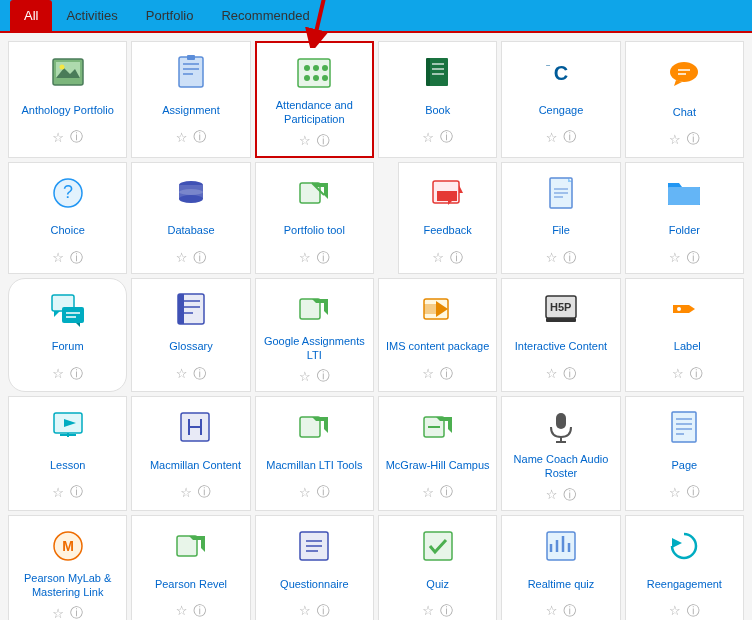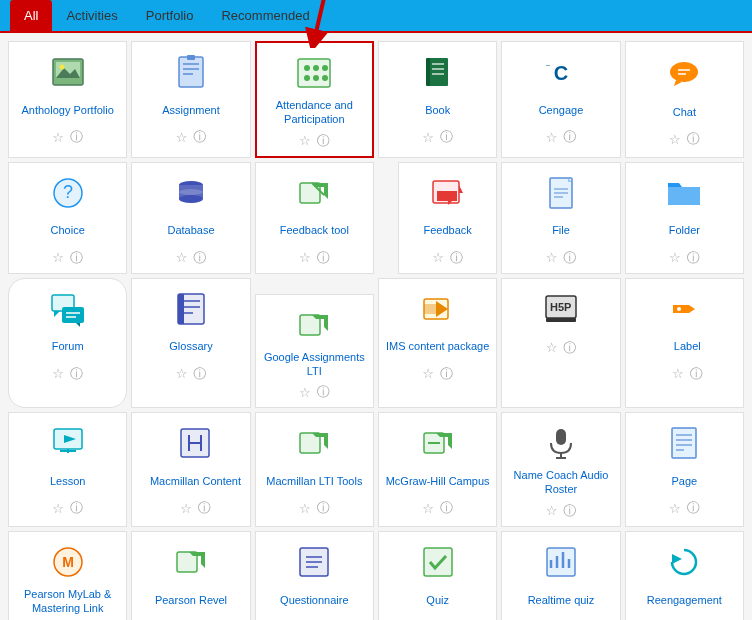--- a/index.html
+++ b/index.html
@@ -167,21 +167,21 @@
     </div>
     <div class="grid-item" style="position: relative;">
       <div class="item-icon">
         <svg viewBox="0 0 36 36" class="item-svg">
           <rect x="4" y="8" width="20" height="20" rx="2" fill="#e8f5e9"></rect>
           <rect x="4" y="8" width="20" height="20" rx="2" fill="none" stroke="#4caf50" stroke-width="1.5"></rect>
           <polygon points="16,8 32,8 32,24 28,20 28,12 20,12" fill="#4caf50"></polygon>
           <line x1="16" y1="8" x2="28" y2="20" stroke="#4caf50" stroke-width="2"></line>
         </svg>
       </div>
-      <div class="item-label">Feedback tool</div>
+      <div class="item-label">Portfolio tool</div>
       <div class="item-actions">
         <span title="Favourite">☆</span>
         <span title="Info">ⓘ</span>
       </div>
     </div>
     <div class="grid-item" style="position: relative; margin-left: 20px;">
       <div class="item-icon">
         <svg viewBox="0 0 36 36" class="item-svg">
           <rect x="3" y="6" width="26" height="22" rx="2" fill="#ffebee"></rect>
           <rect x="3" y="6" width="26" height="22" rx="2" fill="none" stroke="#e53935" stroke-width="1.5"></rect>
@@ -254,21 +254,21 @@
           <line x1="9" y1="22" x2="20" y2="22" stroke="#3f51b5" stroke-width="1.5"></line>
           <rect x="5" y="3" width="6" height="30" fill="#3f51b5"></rect>
         </svg>
       </div>
       <div class="item-label">Glossary</div>
       <div class="item-actions">
         <span title="Favourite">☆</span>
         <span title="Info">ⓘ</span>
       </div>
     </div>
-    <div class="grid-item" style="position: relative; margin-top: 16px;">
+    <div class="grid-item" style="position: relative;">
       <div class="item-icon">
         <svg viewBox="0 0 36 36" class="item-svg">
           <rect x="4" y="8" width="20" height="20" rx="2" fill="#e8f5e9"></rect>
           <rect x="4" y="8" width="20" height="20" rx="2" fill="none" stroke="#4caf50" stroke-width="1.5"></rect>
           <polygon points="16,8 32,8 32,24 28,20 28,12 20,12" fill="#4caf50"></polygon>
         </svg>
       </div>
       <div class="item-label">Google Assignments LTI</div>
       <div class="item-actions">
         <span title="Favourite">☆</span>
@@ -292,20 +292,21 @@
     </div>
     <div class="grid-item" style="position: relative;">
       <div class="item-icon">
         <svg viewBox="0 0 36 36" class="item-svg">
           <rect x="3" y="5" width="30" height="22" rx="2" fill="#e0e0e0"></rect>
           <rect x="3" y="5" width="30" height="22" rx="2" fill="none" stroke="#333" stroke-width="1.5"></rect>
           <text x="7" y="20" font-size="11" font-weight="bold" fill="#333">H5P</text>
           <rect x="3" y="27" width="30" height="4" rx="1" fill="#333"></rect>
         </svg>
       </div>
+      <div class="item-label">Interactive Content</div>
       <div class="item-actions">
         <span title="Favourite">☆</span>
         <span title="Info">ⓘ</span>
       </div>
     </div>
     <div class="grid-item" style="position: relative; padding-left: 12px;">
       <div class="item-icon">
         <svg viewBox="0 0 36 36" class="item-svg">
           <path d="M4,14 L4,22 L20,22 L26,18 L20,14 Z" fill="#ff8a00"></path>
           <circle cx="10" cy="18" r="2" fill="#fff"></circle>

